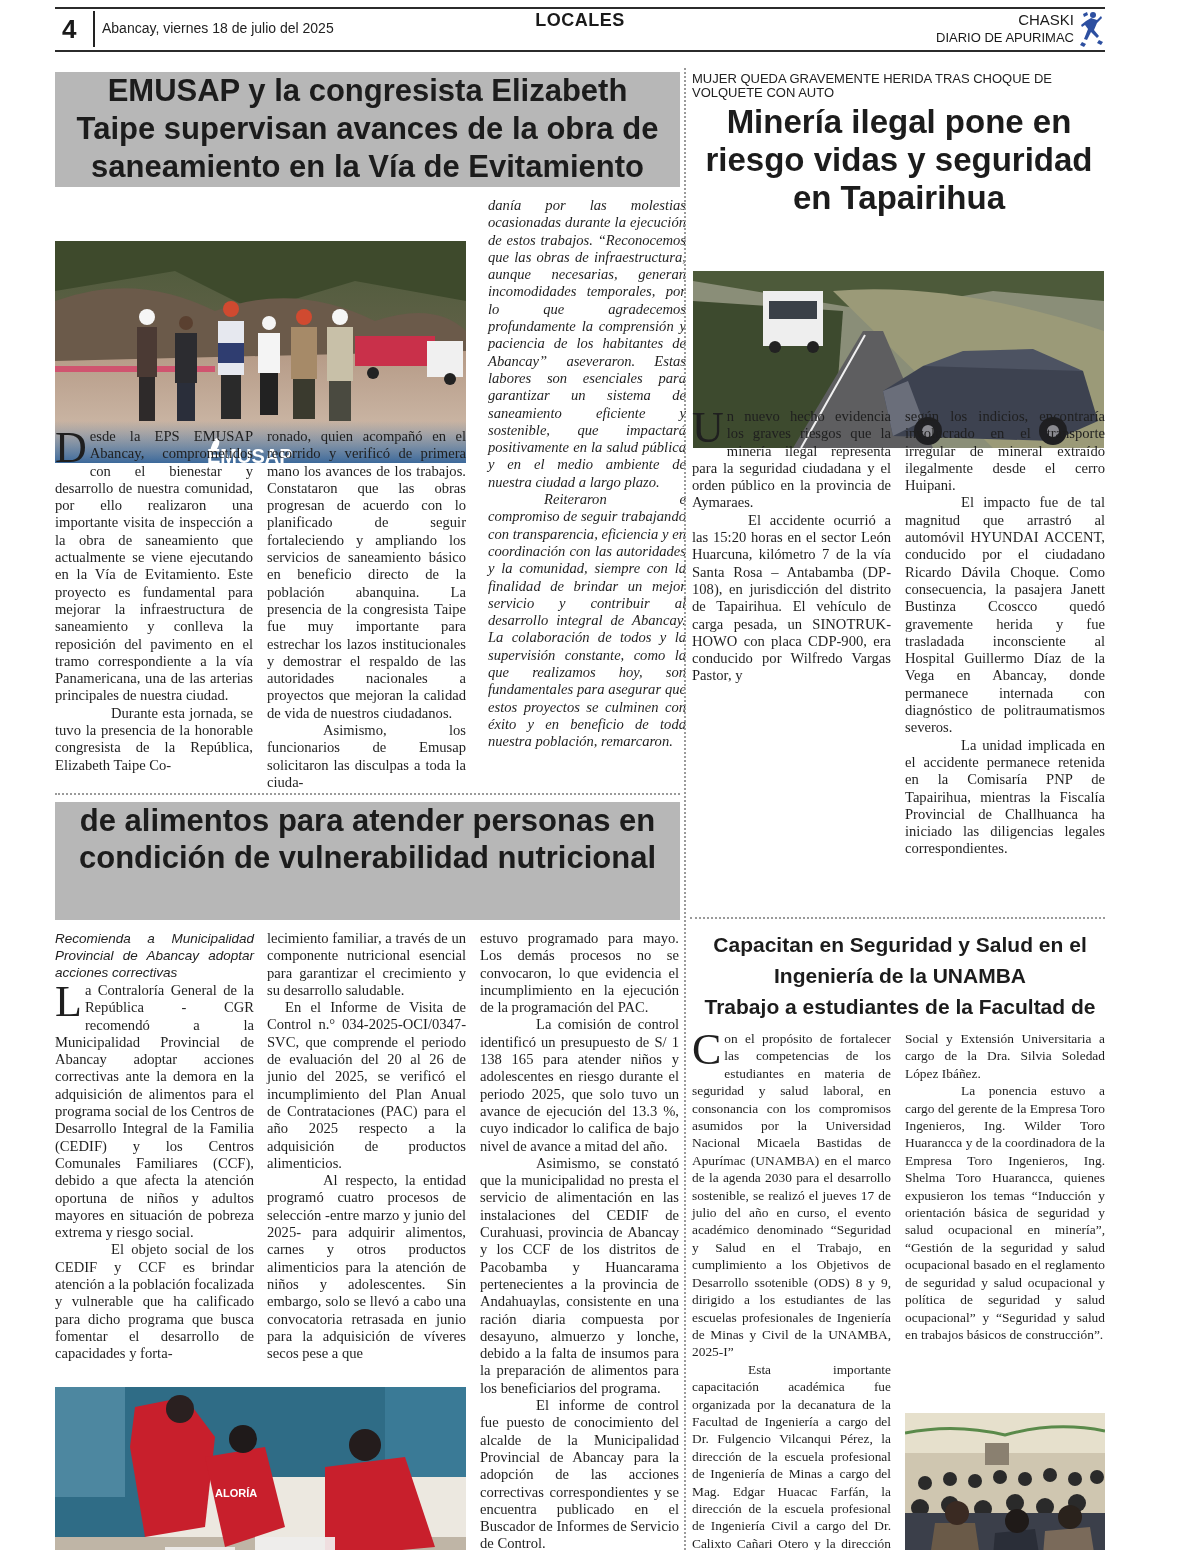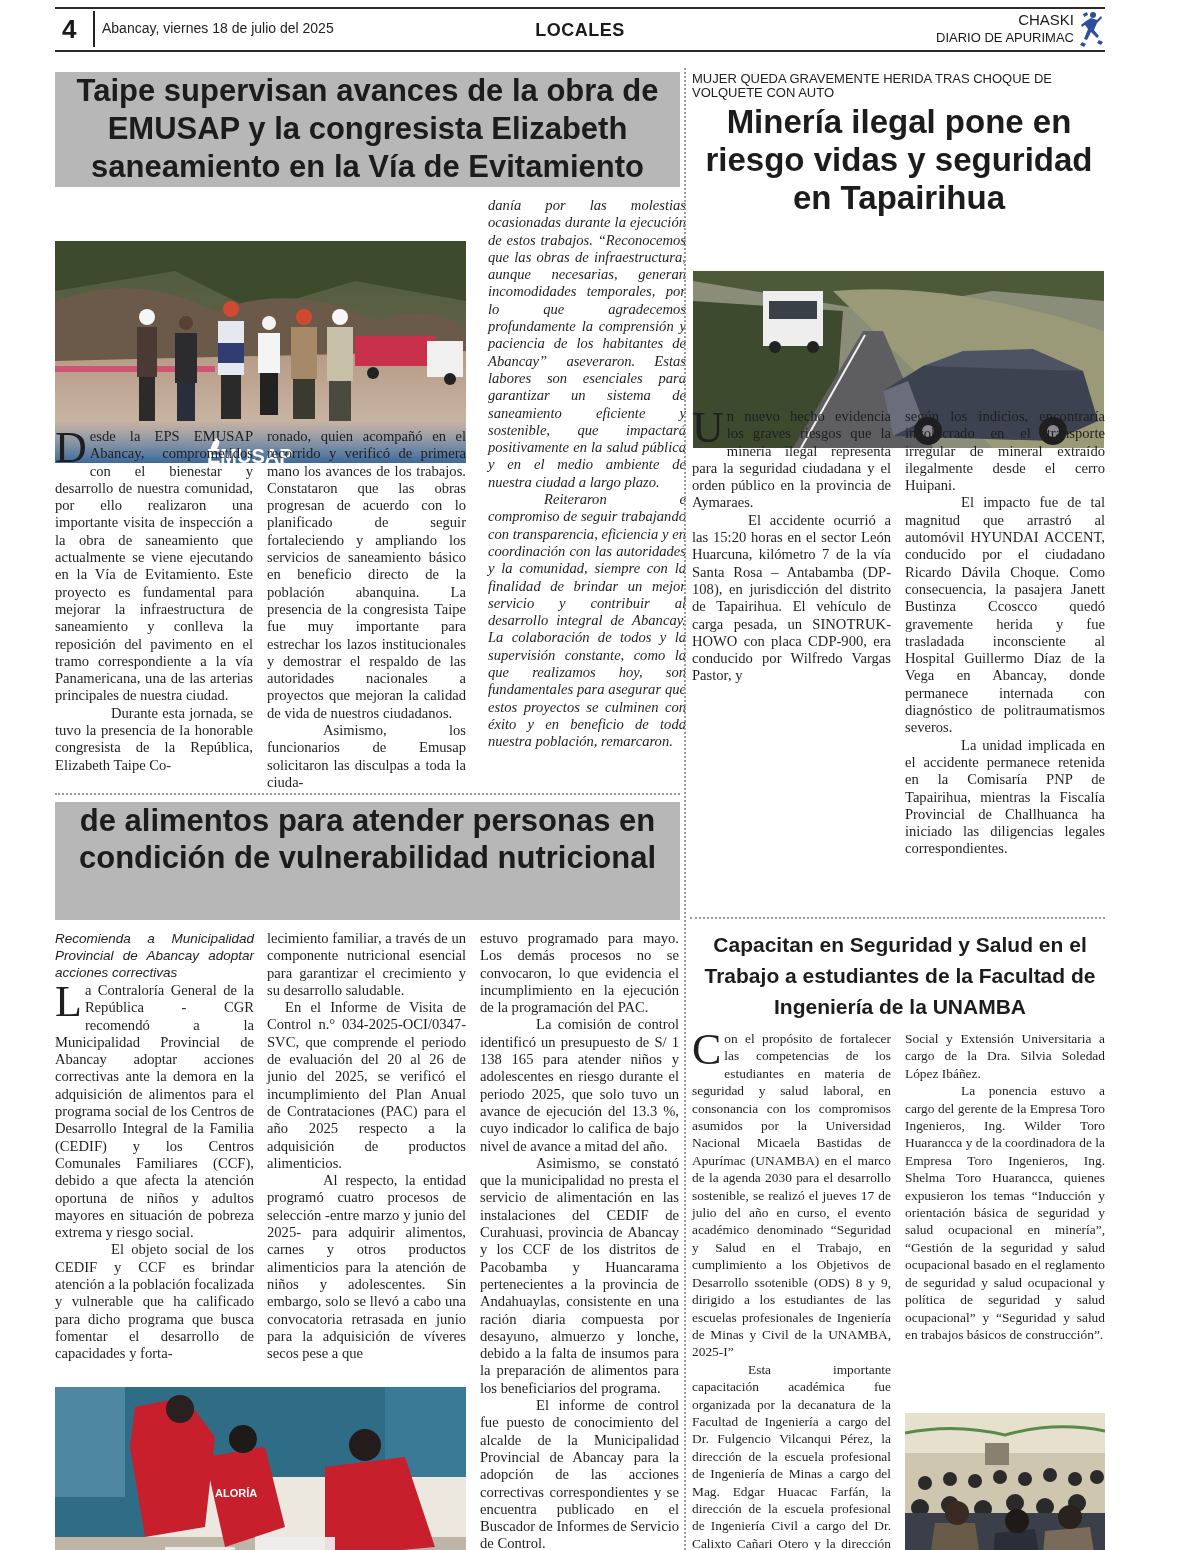--- a/index.html
+++ b/index.html
@@ -6,21 +6,21 @@
   body { width:1200px; height:1550px; position:relative; overflow:hidden; color:#1a1a1a; }
   .abs { position:absolute; }
   .serif { font-family:"Liberation Serif", "DejaVu Serif", serif; }
   .sans { font-family:"Liberation Sans", "DejaVu Sans", sans-serif; }
 
   
   .rule { position:absolute; height:2px; background:#2b2b2b; }
   .page-num { left:62px; top:14px; font-size:26px; font-weight:bold; }
   .vbar { left:93px; top:11px; width:2px; height:36px; background:#222; }
   .date { left:102px; top:20px; font-size:14px; color:#222; }
-  .section { left:530px; top:20px; font-size:18px; font-weight:bold; letter-spacing:0.5px; width:100px; text-align:center; }
+  .section { left:530px; top:10px; font-size:18px; font-weight:bold; letter-spacing:0.5px; width:100px; text-align:center; }
   .brand { right:126px; top:10px; text-align:right; }
   .brand .name { font-size:15px; font-weight:normal; line-height:20px; }
   .brand .tag { font-size:13px; line-height:16px; }
   .logo { left:1079px; top:10px; width:26px; height:38px; }
 
   
   .hl-box { background:#b7b7b7; text-align:center; font-weight:bold; color:#1c1c1c; }
   .h1 { left:55px; top:72px; width:625px; height:115px; font-size:31px; line-height:38px; padding-top:0; }
   .h3 { left:55px; top:802px; width:625px; height:118px; font-size:31px; line-height:37px; }
 
@@ -61,22 +61,22 @@
     <g fill="#2d4fa0">
       <circle cx="14" cy="5" r="3"></circle>
       <path d="M12 8 L18 10 L22 6 L23 8 L18 13 L15 20 L20 26 L18 28 L12 22 L8 30 L5 29 L9 19 L6 15 L3 17 L2 15 L7 11 Z"></path>
       <path d="M4 4 L8 2 L9 5 L5 7 Z M20 30 L24 32 L22 35 L18 33 Z M3 32 L7 34 L5 37 L1 35 Z"></path>
     </g>
   </svg>
 </div>
 <div class="rule" style="left:55px; top:50px; width:1050px;"></div>
 
 <div class="abs sans hl-box h1">
+  <div>EMUSAP y la congresista Elizabeth</div>
   <div>Taipe supervisan avances de la obra de</div>
-  <div>EMUSAP y la congresista Elizabeth</div>
   <div>saneamiento en la Vía de Evitamiento</div>
 </div>
 
 <div class="photo" style="left:55px; top:197px; width:411px; height:222px;">
   <svg width="411" height="222" viewBox="0 0 411 222">
     <defs>
       <linearGradient id="g1sky" x1="0" y1="0" x2="0" y2="1">
         <stop offset="0" stop-color="#4c5a3a"></stop>
           <stop offset="1" stop-color="#7a6a58"></stop>
       </linearGradient>
@@ -220,22 +220,22 @@
     <text x="160" y="110" fill="#ffffff" font-family="Liberation Sans, sans-serif" font-weight="bold" font-size="11">ALORÍA</text>
     <path d="M270 80 L350 70 L380 160 L270 170 Z" fill="#c81f2c"></path>
     <circle cx="310" cy="58" r="16" fill="#241c1c"></circle>
     <rect x="200" y="150" width="80" height="54" fill="#f3f3f3" opacity="0.9"></rect>
     <rect x="110" y="160" width="70" height="44" fill="#f3f3f3" opacity="0.85"></rect>
   </svg>
 </div>
 
 <div class="abs sans h4">
   <div>Capacitan en Seguridad y Salud en el</div>
+  <div>Ingeniería de la UNAMBA</div>
   <div>Trabajo a estudiantes de la Facultad de</div>
-  <div>Ingeniería de la UNAMBA</div>
 </div>
 
 <div class="abs serif col" style="left:692px; top:1030px; width:199px; font-size:13.4px; line-height:17.4px;">
   <span class="drop">C</span>
   <p>on el propósito de fortalecer las competencias de los estudiantes en materia de seguridad y salud laboral, en consonancia con los compromisos asumidos por la Universidad Nacional Micaela Bastidas de Apurímac (UNAMBA) en el marco de la agenda 2030 para el desarrollo sostenible, se realizó el jueves 17 de julio del año en curso, el evento académico denominado “Seguridad y Salud en el Trabajo, en cumplimiento a los Objetivos de Desarrollo ssotenible (ODS) 8 y 9, dirigido a los estudiantes de las escuelas profesionales de Ingeniería de Minas y Civil de la UNAMBA, 2025-I”</p>
   <p class="ind">Esta importante capacitación académica fue organizada por la decanatura de la Facultad de Ingeniería a cargo del Dr. Fulgencio Vilcanqui Pérez, la dirección de la escuela profesional de Ingeniería de Minas a cargo del Mag. Edgar Huacac Farfán, la dirección de la escuela profesional de Ingeniería Civil a cargo del Dr. Calixto Cañari Otero y la dirección de Proyección</p>
 </div>
 <div class="abs serif col" style="left:905px; top:1030px; width:200px; font-size:13.4px; line-height:17.4px;">
   <p>Social y Extensión Universitaria a cargo de la Dra. Silvia Soledad López Ibáñez.</p>
   <p class="ind">La ponencia estuvo a cargo del gerente de la Empresa Toro Ingenieros, Ing. Wilder Toro Huarancca y de la coordinadora de la Empresa Toro Ingenieros, Ing. Shelma Toro Huarancca, quienes expusieron los temas “Inducción y orientación básica de seguridad y salud ocupacional en minería”, “Gestión de la seguridad y salud ocupacional basado en el reglamento de seguridad y salud ocupacional y política de seguridad y salud ocupacional” y “Seguridad y salud en trabajos básicos de construcción”.</p>

